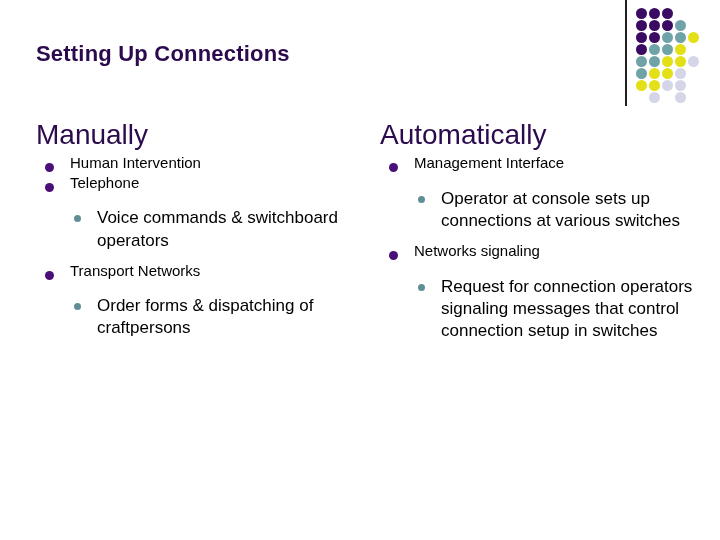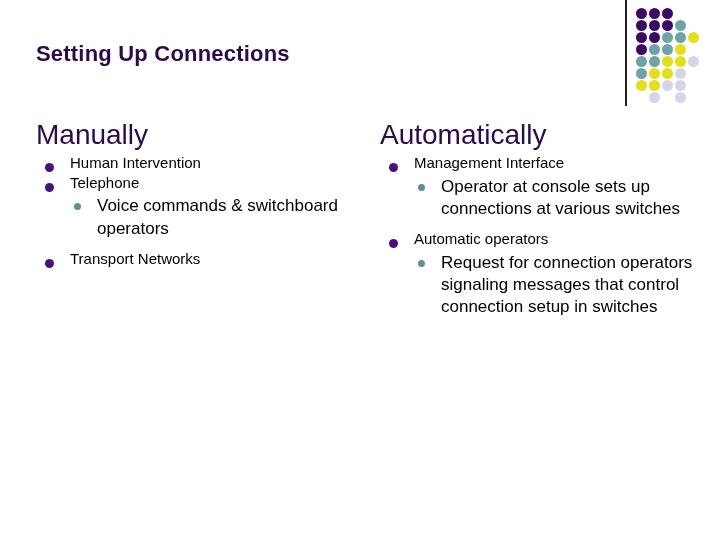--- a/index.html
+++ b/index.html
@@ -86,21 +86,21 @@
     left: 9px;
     top: 9px;
     width: 9px;
     height: 9px;
     border-radius: 50%;
     background: #4b0f7a;
   }
 
   ul.lvl2 {
     list-style: none;
-    margin: 4px 0 10px 0;
+    margin: 16px 0 10px 0;
     padding: 0;
   }
   ul.lvl2 > li.bullet2 {
     position: relative;
     padding-left: 31px;
     margin-left: 30px;
     font-size: 17px;
     color: #000000;
     line-height: 1.30;
     margin-bottom: 2px;
@@ -171,39 +171,45 @@
       <ul class="lvl2">
         <li class="bullet2">
           <span class="b2-marker"></span>
           <span class="b-text">Voice commands &amp; switchboard operators</span>
         </li>
       </ul>
       <li class="bullet1">
         <span class="b1-marker"></span>
         <span class="b-text">Transport Networks</span>
       </li>
+      <ul class="lvl2">
+        <li class="bullet2">
+          <span class="b2-marker"></span>
+          <span class="b-text">Order forms &amp; dispatching of craftpersons</span>
+        </li>
+      </ul>
     </ul>
 </div>
 
 <div class="column" id="column-right">
   <div class="col-heading">Automatically</div>
   <ul class="lvl1">
       <li class="bullet1">
         <span class="b1-marker"></span>
         <span class="b-text">Management Interface</span>
       </li>
       <ul class="lvl2">
         <li class="bullet2">
           <span class="b2-marker"></span>
           <span class="b-text">Operator at console sets up connections at various switches</span>
         </li>
       </ul>
       <li class="bullet1">
         <span class="b1-marker"></span>
-        <span class="b-text">Automatic operators</span>
+        <span class="b-text">Networks signaling</span>
       </li>
       <ul class="lvl2">
         <li class="bullet2">
           <span class="b2-marker"></span>
           <span class="b-text">Request for connection operators signaling messages that control connection setup in switches</span>
         </li>
       </ul>
     </ul>
 </div>
 

